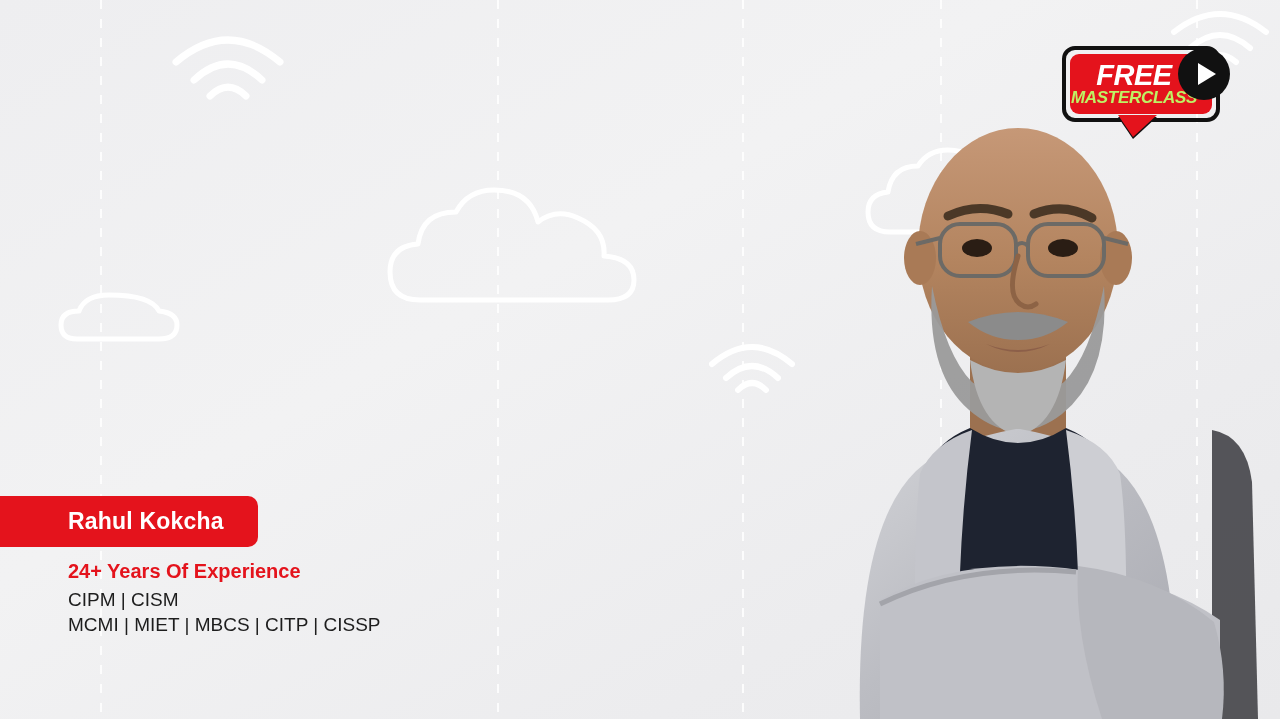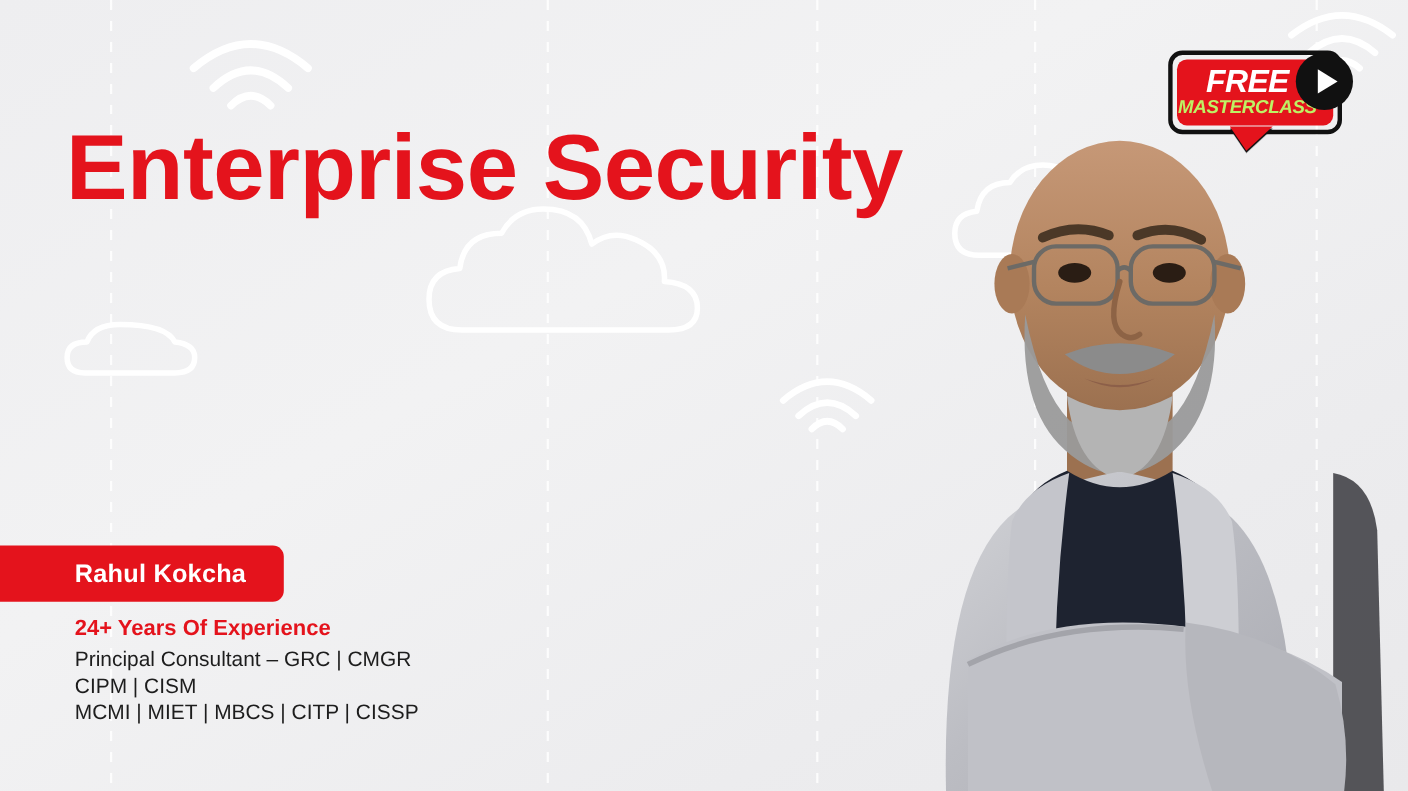--- a/index.html
+++ b/index.html
@@ -268,30 +268,28 @@
 
       <path d="M246 430 q42 14 54 44 q10 70 4 245 l-46 0 q6 -150 -12 -289 z" fill="#cdced3"></path>
 
       <path d="M60 600 q80 -46 200 -30 q86 12 140 50 l0 99 -340 0 z" fill="#c0c1c7"></path>
       <path d="M258 566 q80 10 136 56 q14 48 8 97 l-120 0 q-28 -86 -24 -153 z" fill="#b6b7bd"></path>
       <path d="M60 604 q86 -42 196 -32" stroke="#a3a4aa" stroke-width="5" fill="none"></path>
     </svg>
   </div>
 
   <div class="headline">
-    <span class="hl-line hl-2">Enterprise Security</span>
   </div>
 
   <div class="name-banner">
     <span>Rahul Kokcha</span>
   </div>
 
   <div class="creds">
     <div class="years">24+ Years Of Experience</div>
-    <div class="line">Principal Consultant – GRC | CMGR</div>
     <div class="line">CIPM | CISM</div>
     <div class="line">MCMI | MIET | MBCS | CITP | CISSP</div>
   </div>
 
 
   <div class="mc-badge">
     <div class="mc-outline">
       <div class="mc-fill">
         <div class="mc-free">FREE</div>
         <div class="mc-master">MASTERCLASS</div>

